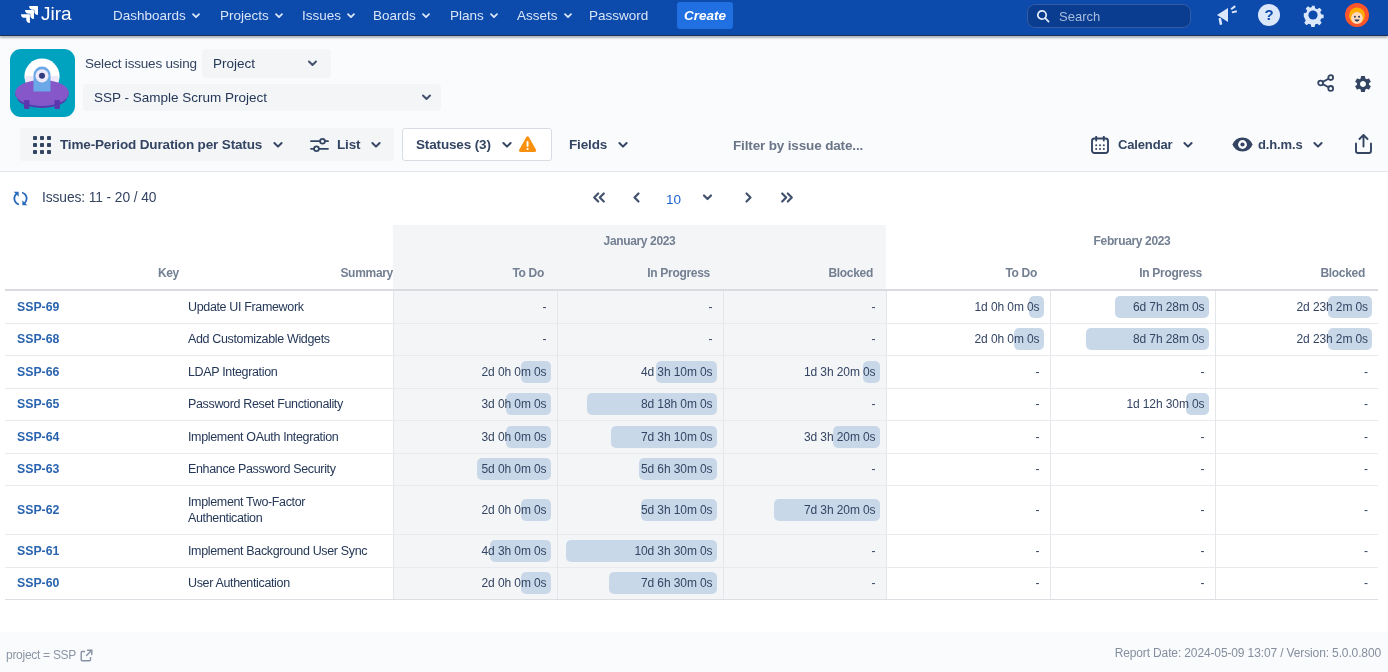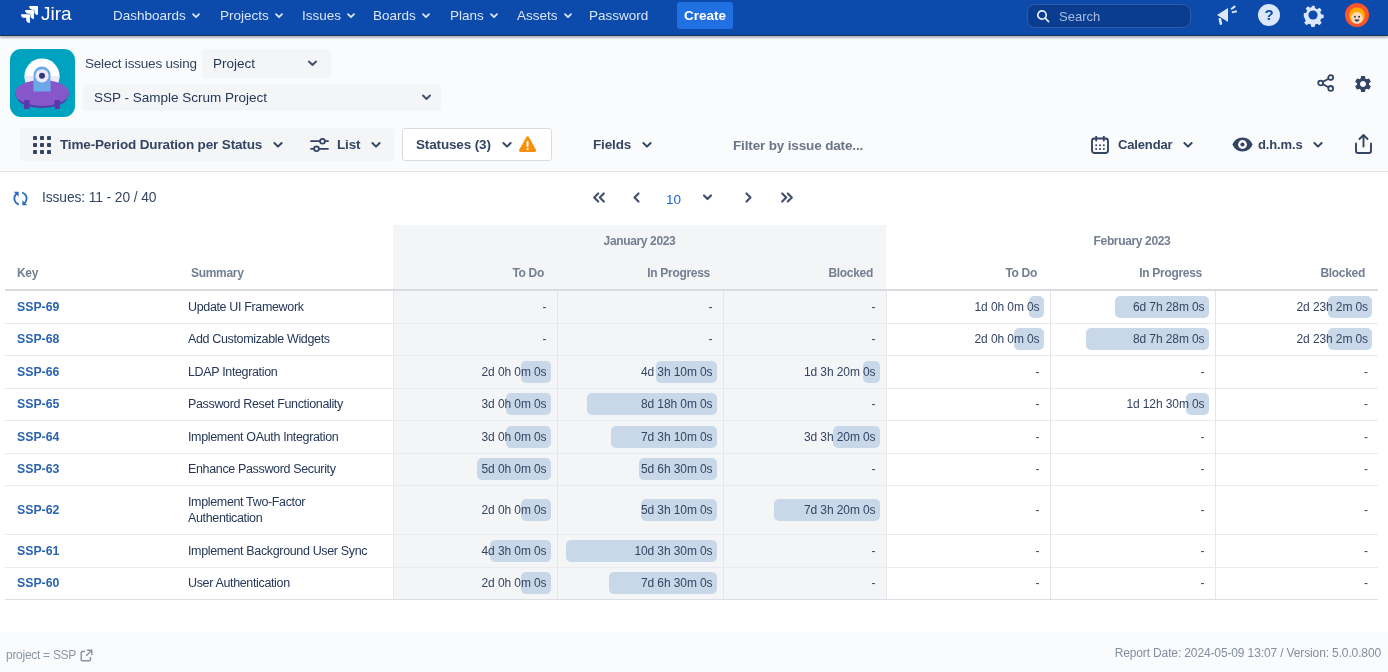--- a/index.html
+++ b/index.html
@@ -3,21 +3,21 @@
 <meta charset="utf-8">
 <style>
 * { margin:0; padding:0; box-sizing:border-box; }
 html,body { width:1388px; height:672px; overflow:hidden; font-family:"Liberation Sans", sans-serif; background:#fafbfc; }
 .nav { position:absolute; left:0; top:0; width:1388px; height:36px; z-index:10; background:#0c4aab; border-bottom:1px solid #20324f; box-shadow:0 1.5px 2px rgba(32,50,79,0.35); }
 .nav .logo { position:absolute; left:21px; top:3px; display:flex; align-items:center; }
 .nav .logo svg { width:17px; height:17px; }
 .nav .logo .jtxt { color:#fff; font-size:19px; margin-left:4px; letter-spacing:0; }
 .navitem { position:absolute; top:0; height:31px; display:flex; align-items:center; color:#d9e5f8; font-size:13.5px; }
 .navitem svg { margin-left:5px; }
-.createbtn { position:absolute; left:677px; top:2px; width:56px; height:27px; background:#2170e2; color:#fff; font-size:13.5px; font-weight:bold; display:flex; align-items:center; justify-content:center; border-radius:3px; }
+.createbtn { position:absolute; left:677px; top:2px; width:56px; height:27px; background:#2170e2; color:#fff; font-size:13.5px; font-weight:bold; display:flex; align-items:center; justify-content:center; border-radius:3px;font-style:italic; }
 .search { position:absolute; left:1027px; top:4px; width:164px; height:24px; background:#0a3c8f; border:1px solid #345ba6; border-radius:8px; display:flex; align-items:center; }
 .search svg { margin-left:8px; }
 .search span { color:#a8bede; font-size:13px; margin-left:9px; }
 .navic { position:absolute; top:3px; }
 
 .hdrarea { position:absolute; left:0; top:31px; width:1388px; height:94px; background:#fafbfc; }
 .pavatar { position:absolute; left:10px; top:49px; width:65px; height:68px; border-radius:11px; overflow:hidden; }
 .seltxt { position:absolute; left:85px; top:56px; font-size:13.5px; letter-spacing:-0.2px; color:#344563; }
 .drop1 { position:absolute; left:202px; top:49px; width:129px; height:29px; background:#f4f5f7; border-radius:4px; }
 .drop1 span { position:absolute; left:11px; top:7px; font-size:13.5px; color:#253858; }
@@ -25,39 +25,39 @@
 .drop2 { position:absolute; left:83px; top:84px; width:358px; height:27px; background:#f4f5f7; border-radius:4px; }
 .drop2 span { position:absolute; left:11px; top:6px; font-size:13.5px; color:#253858; }
 .drop2 svg { position:absolute; right:9px; top:8px; }
 .hic { position:absolute; top:74px; }
 
 .toolbar { position:absolute; left:0; top:125px; width:1388px; height:50px; }
 .tbtn { position:absolute; top:3px; height:33px; background:#f4f5f7; border-radius:3px; display:flex; align-items:center; color:#344563; font-weight:bold; font-size:13.5px; letter-spacing:-0.15px; }
 .tbtn svg.ic { margin-right:8px; flex:none; }
 .tbtn svg.chev { margin-left:10px; flex:none; }
 .btn3 { background:#fff; border:1px solid #d8dce3; }
-.fieldsbtn { position:absolute; left:569px; top:3px; height:33px; display:flex; align-items:center; color:#344563; font-weight:bold; font-size:13.5px; letter-spacing:-0.15px;margin-left:24px; }
+.fieldsbtn { position:absolute; left:569px; top:3px; height:33px; display:flex; align-items:center; color:#344563; font-weight:bold; font-size:13.5px; letter-spacing:-0.15px; }
 .filterph { position:absolute; left:733px; top:13px; font-size:13.5px; font-weight:bold; letter-spacing:-0.15px; color:#6b7588; }
 .calgrp { position:absolute; left:1091px; top:3px; height:33px; display:flex; align-items:center; color:#344563; font-weight:bold; font-size:13px; letter-spacing:-0.15px; }
 .dhms { position:absolute; left:1232px; top:3px; height:33px; display:flex; align-items:center; color:#344563; font-weight:bold; font-size:13px; letter-spacing:-0.15px; }
 
 .card { position:absolute; left:0; top:171px; width:1388px; height:461px; background:#fff; border-top:1px solid #e4e5ea; }
 .pagerow { position:absolute; left:0; top:180px; width:1388px; height:38px; }
 .refresh { position:absolute; left:10px; top:8px; }
 .issuestxt { position:absolute; left:42px; top:10px; font-size:13.8px; letter-spacing:-0.1px; color:#344563; }
 .pager { position:absolute; top:11px; display:flex; align-items:center; color:#42526e; }
 
 table { position:absolute; left:5px; top:225px; border-collapse:collapse; table-layout:fixed; width:1373px; }
 col.c-key { width:174px; } col.c-sum { width:214px; }
 col.c-j1 { width:164px; } col.c-j2 { width:166px; } col.c-j3 { width:163px; }
 col.c-f1 { width:164px; } col.c-f2 { width:165px; } col.c-f3 { width:163px; }
 thead th { font-size:12px; font-weight:bold; letter-spacing:-0.3px; color:#737f92; }
 tr.mrow th { height:32px; text-align:center; vertical-align:middle; letter-spacing:-0.35px; }
 tr.hrow th { height:33px; vertical-align:middle; }
-tr.hrow th.l { text-align:left; padding-left:12px; }
+tr.hrow th.l { text-align:right; padding-left:12px; }
 tr.hrow th.r { text-align:right; padding-right:13px; }
 .janbg { background:#f4f5f7; }
 tr.hrow { border-bottom:2px solid #d9dbe0; }
 tbody td { border-bottom:1px solid #e9eaee; font-size:12px; vertical-align:middle; background:#fff; padding-top:7.5px; padding-bottom:7.5px; line-height:16.5px; }
 tbody tr:last-child td { border-bottom:1px solid #dcdee3; }
 td.key { color:#2a64b0; font-weight:bold; font-size:12.3px; padding-left:12px; }
 td.sum { color:#253858; font-size:12.5px; letter-spacing:-0.35px; padding-left:9px; padding-right:14px; }
 td.dur { position:relative; text-align:right; padding-right:10px; color:#344563; letter-spacing:-0.1px; border-left:1px solid #e4e6ea; }
 td.dur.janbg { background:#f4f5f7; }
 td.dur .bar { position:absolute; right:6px; top:50%; transform:translateY(-50%); height:22px; background:#c9d8e9; border-radius:5px; z-index:0; }

